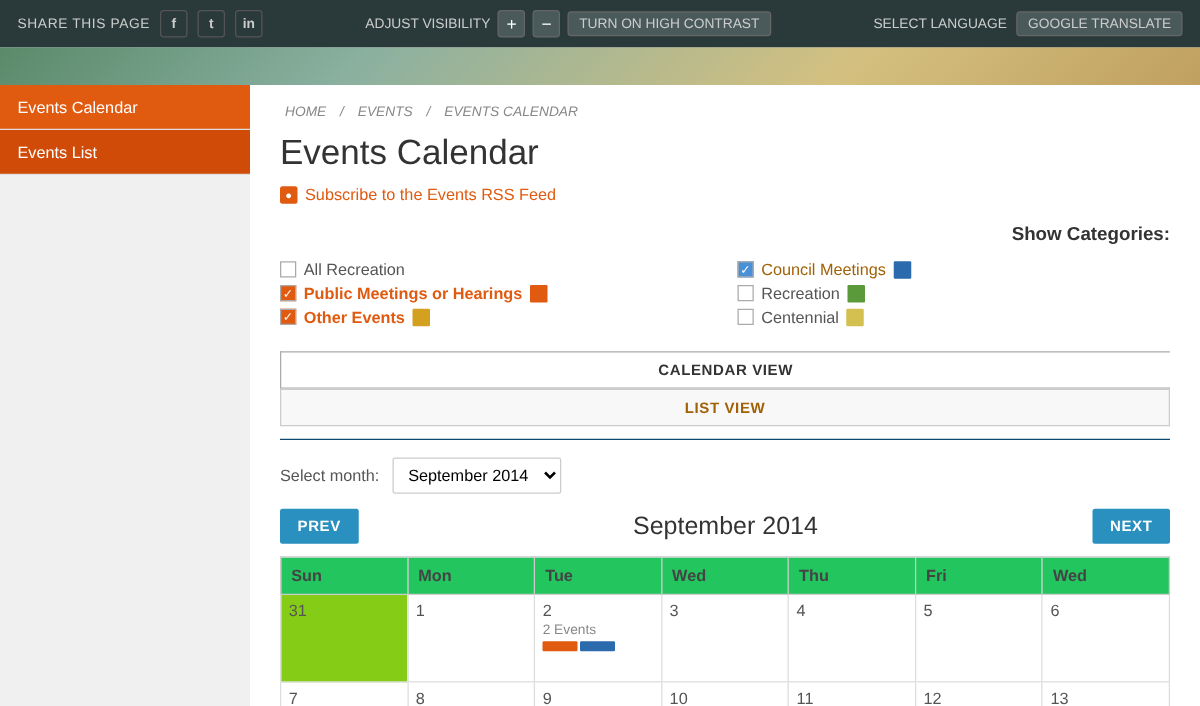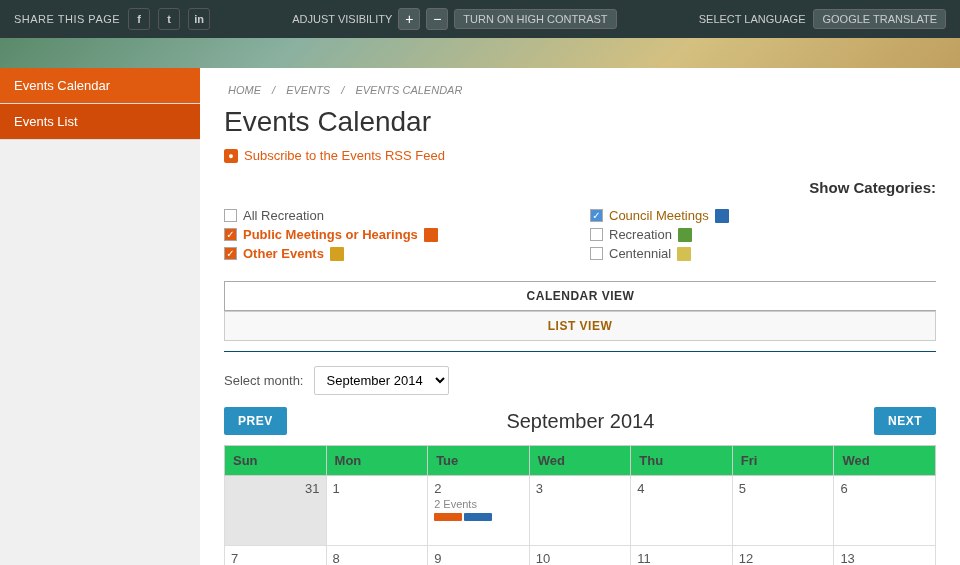--- a/index.html
+++ b/index.html
@@ -261,23 +261,22 @@
     .calendar-table td {
       border: 1px solid #ddd;
       vertical-align: top;
       padding: 5px 6px;
       height: 70px;
       font-size: 13px;
       color: #444;
       background: #fff;
     }
     .calendar-table td.other-month {
-      background: #e5e5e5;
+      background: #84cc16;
       color: #aaa;
-      text-align: right;
     }
     .day-number {
       font-size: 13px;
       color: #555;
       margin-bottom: 2px;
     }
     .event-count {
       font-size: 11px;
       color: #888;
       margin-bottom: 3px;

